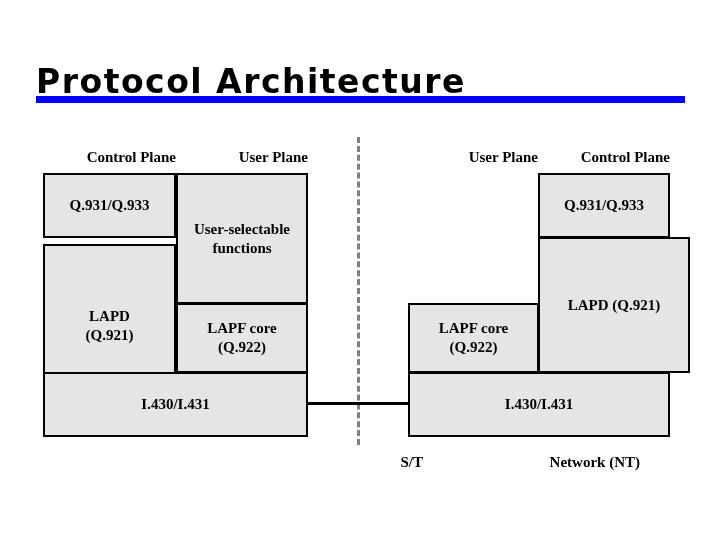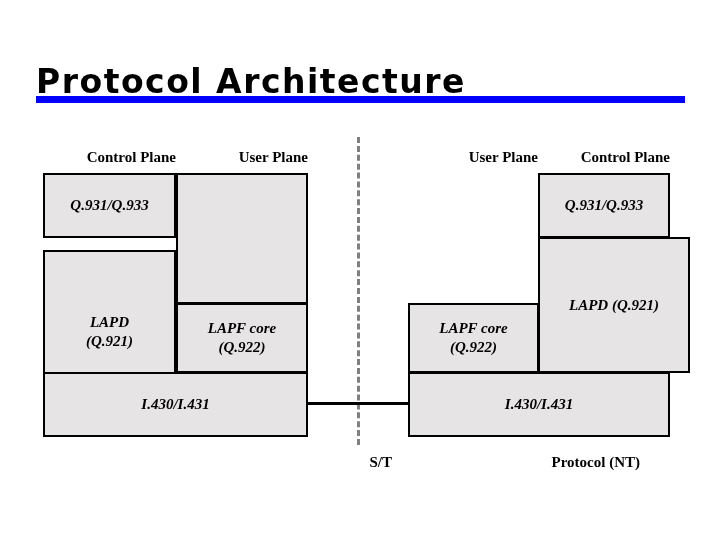--- a/index.html
+++ b/index.html
@@ -61,21 +61,20 @@
     display: flex;
     align-items: center;
     justify-content: center;
     text-align: center;
     font-family: "Liberation Serif", serif;
     font-weight: bold;
     font-size: 15px;
     color: #000000;
     line-height: 19px;
     padding: 0 4px;
-    font-style: italic;
   }
   .pbox span { display: block; }
 
   
   #st-dash {
     position: absolute;
     left: 357px;
     top: 137px;
     width: 0px;
     height: 308px;
@@ -101,49 +100,51 @@
   <div id="title-rule"></div>
 
   <div class="col-header" style="left:43px; top:148px; width:133px;">Control Plane</div>
 
   <div class="col-header" style="left:176px; top:148px; width:132px;">User Plane</div>
 
   <div class="pbox" style="left:43px; top:173px; width:133px; height:65px;">
     <span>Q.931/Q.933</span>
   </div>
 
-  <div class="pbox" style="left:43px; top:250px; width:133px; height:164px;">
+  <div class="pbox" style="left:43px; top:244px; width:133px; height:164px;">
     <span>
       <span>LAPD</span>
       <span>(Q.921)</span>
     </span>
   </div>
 
   <div class="pbox" style="left:176px; top:173px; width:132px; height:131px;">
     <span>
+      <span>User-selectable</span>
+      <span>functions</span>
     </span>
   </div>
 
   <div class="pbox" style="left:176px; top:303px; width:132px; height:70px;">
     <span>
       <span>LAPF core</span>
       <span>(Q.922)</span>
     </span>
   </div>
 
   <div class="pbox" style="left:43px; top:372px; width:265px; height:65px;">
     <span>I.430/I.431</span>
   </div>
 
 
   <div id="st-dash"></div>
 
   <div id="connector"></div>
 
-  <div class="bottom-label" style="left:292px; top:453px; width:100px;">S/T</div>
+  <div class="bottom-label" style="left:323px; top:453px; width:100px;">S/T</div>
 
   <div class="col-header" style="left:408px; top:148px; width:130px;">User Plane</div>
 
   <div class="col-header" style="left:538px; top:148px; width:132px;">Control Plane</div>
 
   <div class="pbox" style="left:538px; top:173px; width:132px; height:65px;">
     <span>Q.931/Q.933</span>
   </div>
 
   <div class="pbox" style="left:538px; top:237px; width:152px; height:136px;">
@@ -154,15 +155,15 @@
     <span>
       <span>LAPF core</span>
       <span>(Q.922)</span>
     </span>
   </div>
 
   <div class="pbox" style="left:408px; top:372px; width:262px; height:65px;">
     <span>I.430/I.431</span>
   </div>
 
-  <div class="bottom-label" style="left:440px; top:453px; width:200px;">Protocol (NT)</div>
+  <div class="bottom-label" style="left:440px; top:453px; width:200px;">Network (NT)</div>
 
 </div>
 
 </body></html>

